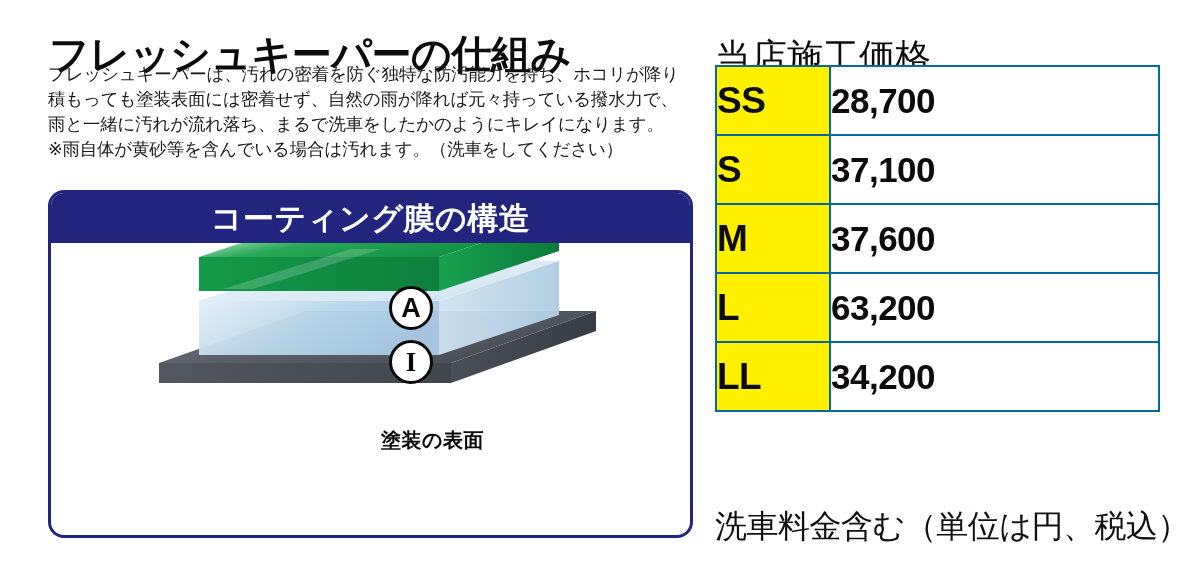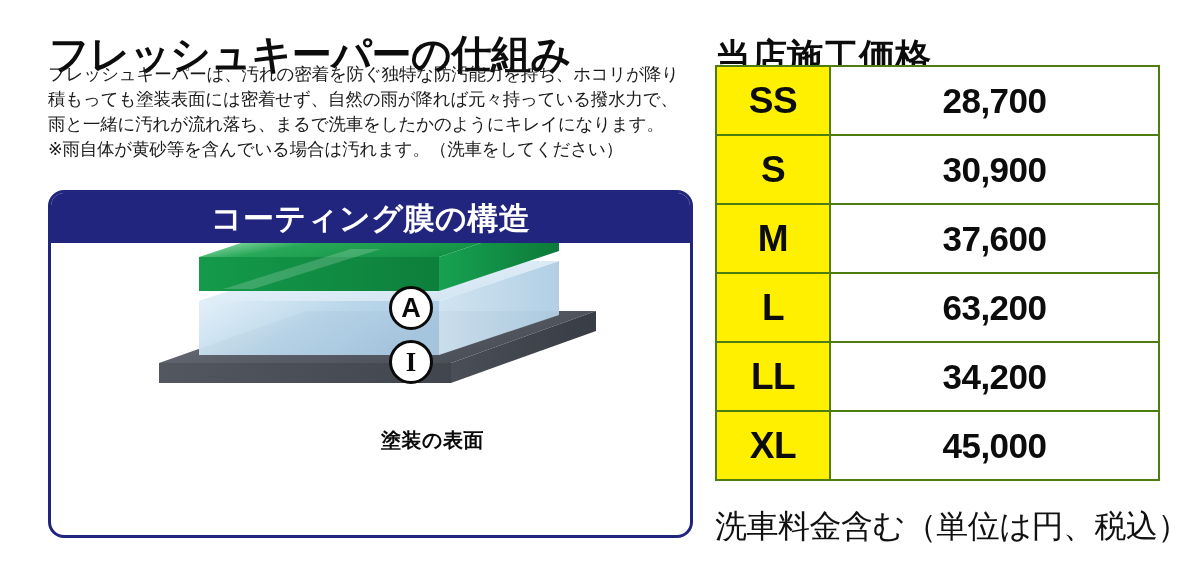--- a/index.html
+++ b/index.html
@@ -117,38 +117,38 @@
   
   #right-column {
     position: absolute;
     left: 695px; top: 0;
     width: 505px; height: 580px;
   }
   #price-heading {
     position: absolute;
     left: 20px; top: 6px;
     font-size: 36px;
-    font-weight: bold;
+    font-weight: normal;
     letter-spacing: 0px;
     line-height: 1.15;
     white-space: nowrap;
   }
 
   #price-table {
     position: absolute;
     left: 20px; top: 65px;
     width: 445px;
     border-collapse: collapse;
     table-layout: fixed;
   }
   #price-table td {
-    border: 2px solid #4d7c0f;
+    border: 2px solid #0369a1;
     height: 67px;
     padding: 0;
-    text-align: center;
+    text-align: left;
     vertical-align: middle;
   }
   #price-table td.size-cell {
     width: 112px;
     background: #fff000;
     font-size: 37px;
     font-weight: bold;
     letter-spacing: -0.5px;
   }
   #price-table td.price-cell {
@@ -267,35 +267,31 @@
   <h2 id="price-heading">当店施工価格</h2>
 
   <table id="price-table">
     <tbody>
       <tr>
         <td class="size-cell">SS</td>
         <td class="price-cell">28,700</td>
       </tr>
       <tr>
         <td class="size-cell">S</td>
-        <td class="price-cell">30,900</td>
+        <td class="price-cell">37,100</td>
       </tr>
       <tr>
         <td class="size-cell">M</td>
         <td class="price-cell">37,600</td>
       </tr>
       <tr>
         <td class="size-cell">L</td>
         <td class="price-cell">63,200</td>
       </tr>
       <tr>
         <td class="size-cell">LL</td>
         <td class="price-cell">34,200</td>
       </tr>
-      <tr>
-        <td class="size-cell">XL</td>
-        <td class="price-cell">45,000</td>
-      </tr>
     </tbody>
   </table>
 
   <div id="price-note">洗車料金含む（単位は円、税込）</div>
 </div>
 
 </body></html>

